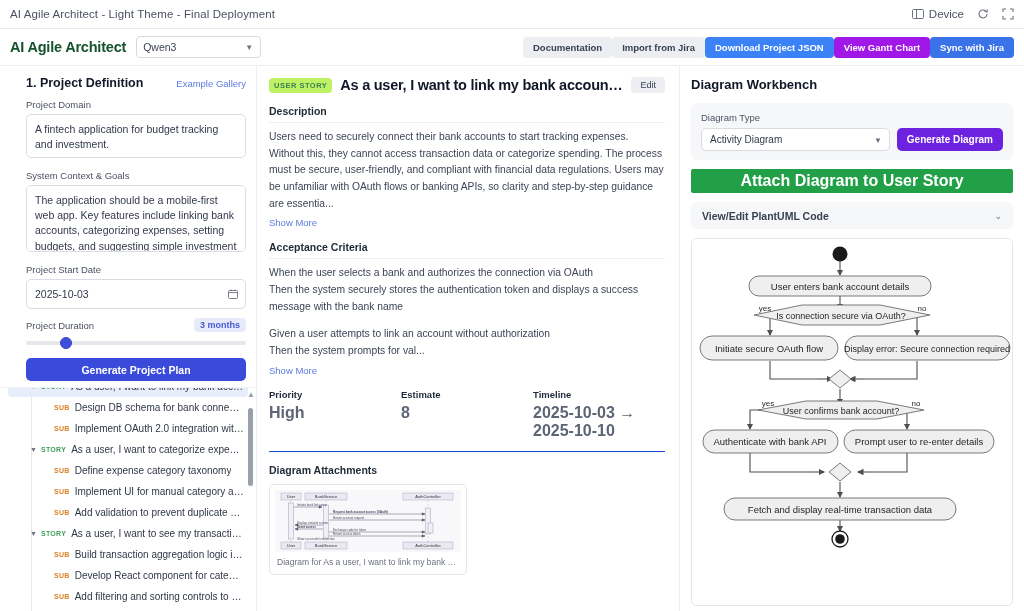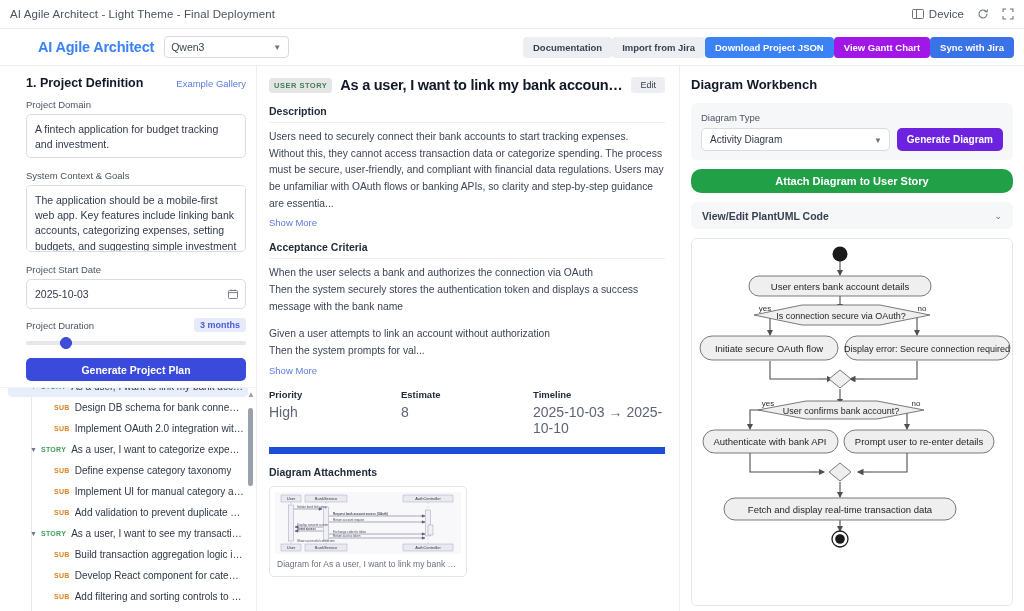--- a/index.html
+++ b/index.html
@@ -32,21 +32,21 @@
 
   
   .appheader {
     height: 37px;
     background: #ffffff;
     border-bottom: 1px solid #eceef1;
     display: flex; align-items: center;
     padding: 0 10px;
     gap: 10px;
   }
-  .brand { font-size: 14.5px; font-weight: bold; color: #3b82f6; letter-spacing: -.2px; margin-left: 28px; }
+  .brand { font-size: 14.5px; font-weight: bold; color: #14532d; letter-spacing: -.2px; }
   .model-select {
     width: 125px; height: 22px;
     border: 1px solid #d7dae0; border-radius: 4px;
     background: #fff; font-size: 10.5px; color: #3d4452;
     display: flex; align-items: center; padding: 0 6px;
     position: relative;
   }
   .model-select .caret {
     position: absolute; right: 7px; top: 50%; transform: translateY(-50%);
     font-size: 8px; color: #6b7280;
@@ -146,21 +146,21 @@
   }
   .scroll-arrow { position: absolute; right: 1px; color: #9aa0ab; font-size: 8px; }
 
   
   .center-col {
     width: 423px; border-right: 1px solid #eceef1;
     padding: 11px 14px 0 12px; overflow: hidden; background: #fff;
   }
   .story-head { display: flex; align-items: center; gap: 8px; margin-bottom: 12px; }
   .badge-userstory {
-    background: #e5e5e5; color: #3a7f52;
+    background: #bef264; color: #3a7f52;
     font-size: 7.5px; font-weight: bold; letter-spacing: .5px;
     padding: 3px 5px; border-radius: 4px; white-space: nowrap;
   }
   .story-title {
     font-size: 14.5px; font-weight: bold; color: #111827;
     overflow: hidden; text-overflow: ellipsis; white-space: nowrap; flex: 1;
     letter-spacing: -.25px;
   }
   .edit-btn {
     background: #eceef1; color: #374151; font-size: 9px; font-weight: normal;
@@ -168,24 +168,24 @@
   }
   .sub-head {
     font-size: 10.5px; font-weight: bold; color: #1f2937;
     padding-bottom: 5px; margin-bottom: 6px; border-bottom: 1px solid #eceef1;
   }
   .para { font-size: 10.3px; line-height: 1.62; color: #3c4455; }
   .showmore { font-size: 9.5px; color: #5b7ce0; margin-top: 5px; cursor: pointer; display:inline-block;}
   .block { margin-bottom: 12px; }
   .ac-line { font-size: 10.3px; line-height: 1.62; color: #3c4455; }
   .ac-gap { height: 11px; }
-  .meta-row { display: flex; margin-top: 4px; padding-bottom: 11px; border-bottom: 7px solid #1d4ed8; }
+  .meta-row { display: flex; margin-top: 4px; padding-bottom: 11px; border-bottom: 1px solid #1d4ed8; }
   .meta-col { width: 139px; }
   .meta-k { font-size: 9.5px; font-weight: bold; color: #1f2937; margin-bottom: 4px; }
-  .meta-v { font-size: 14px; color: #5d6575; }
+  .meta-v { font-size: 16px; color: #5d6575; font-weight: bold; }
   .attach-head { font-size: 10.5px; font-weight: bold; color: #1f2937; margin: 12px 0 8px 0; }
   .thumb-card {
     width: 198px; border: 1px solid #e3e5ea; border-radius: 5px;
     background: #fff; padding: 5px; overflow: hidden;
   }
   .thumb-img { width: 100%; height: 62px; background: #f8f8fb; border-radius: 3px; }
   .thumb-cap {
     font-size: 8.5px; color: #6b7280; margin-top: 5px; white-space: nowrap;
     overflow: hidden; text-overflow: ellipsis; padding: 0 2px 2px 2px;
   }
@@ -203,22 +203,22 @@
     font-size: 10px; color: #31384a; display: flex; align-items: center;
     padding: 0 8px; position: relative;
   }
   .wb-select .caret { position: absolute; right: 7px; top: 50%; transform: translateY(-50%); font-size: 8px; color:#6b7280;}
   .wb-gen {
     height: 23px; background: #6d22e0; color: #fff; border-radius: 5px;
     font-size: 10px; font-weight: bold; padding: 0 10px;
     display: flex; align-items: center; justify-content: center; cursor: pointer; white-space: nowrap;
   }
   .attach-btn {
-    width: 100%; height: 24px; background: #21a047; color: #fff; border-radius: 10px;
-    font-size: 11px; font-weight: bold;
+    width: 100%; height: 24px; background: #21a047; color: #fff; border-radius: 2px;
+    font-size: 16px; font-weight: bold;
     display: flex; align-items: center; justify-content: center; cursor: pointer; margin-bottom: 9px;
   }
   .accordion {
     width: 100%; height: 27px; background: #f6f7f9; border-radius: 6px;
     display: flex; align-items: center; padding: 0 11px;
     font-size: 10.5px; font-weight: bold; color: #374151; cursor: pointer; margin-bottom: 9px;
   }
   .accordion .caret { margin-left: auto; font-size: 9px; color: #6b7280; font-weight: normal; }
   .diagram-box {
     border: 1px solid #e3e5ea; border-radius: 6px; background: #fff;

